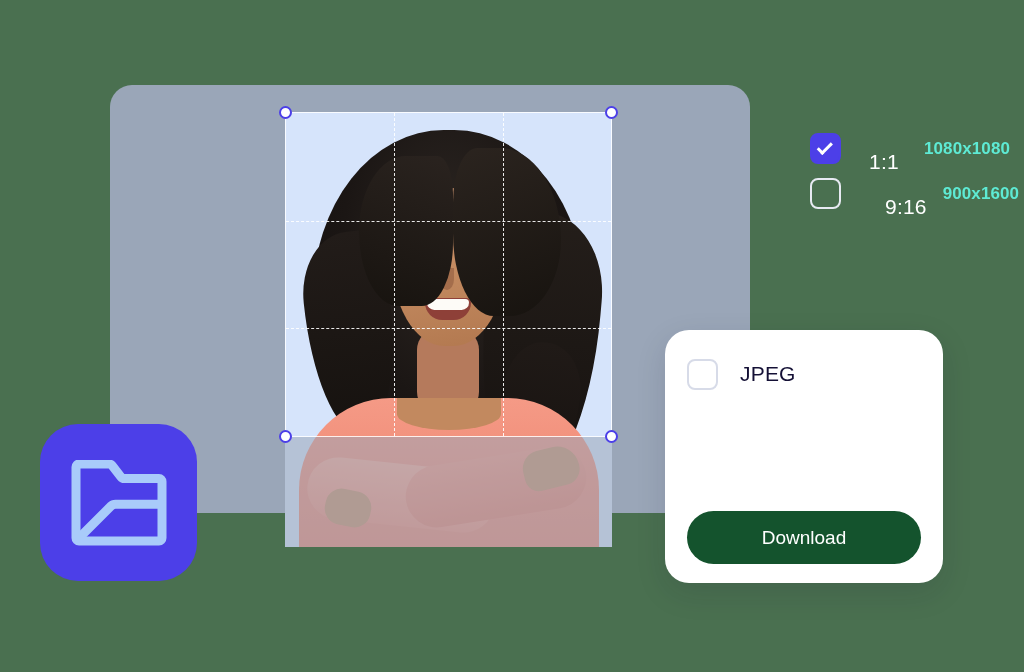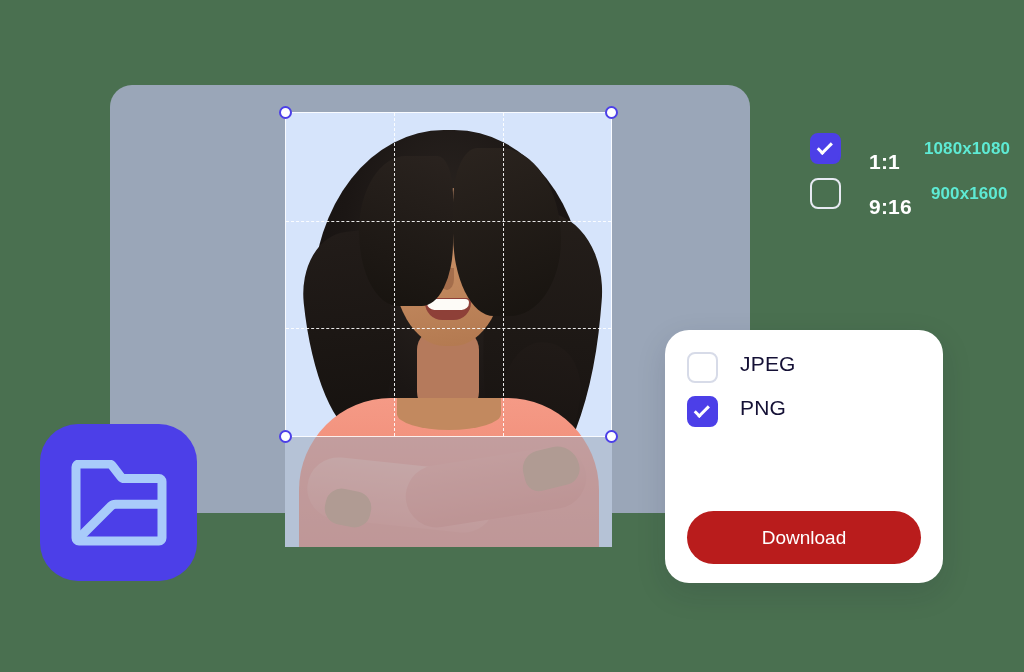--- a/index.html
+++ b/index.html
@@ -215,21 +215,21 @@
     position: absolute;
     left: 810px;
     top: 126px;
     width: 200px;
   }
   .ratio-row {
     display: flex;
     align-items: center;
     height: 45px;
   }
-  .ratio-row + .ratio-row { margin-top: 0px; }
+  .ratio-row + .ratio-row { margin-top: 0px; gap: 16px; }
 
   .cb {
     width: 31px;
     height: 31px;
     border-radius: 8px;
     flex: 0 0 31px;
     display: flex;
     align-items: center;
     justify-content: center;
   }
@@ -248,21 +248,21 @@
     border-left: 3px solid #fff;
     border-bottom: 3px solid #fff;
     transform: rotate(-45deg) translate(1px, -2px);
   }
 
   .ratio-label {
     margin-left: 28px;
     width: 62px;
     color: #ffffff;
     font-size: 21px;
-    font-weight: bold;
+    font-weight: normal;
     letter-spacing: .2px;
     margin-top: 26px;
   }
   .ratio-size {
     color: #5eead4;
     font-size: 17px;
     font-weight: bold;
     letter-spacing: .1px;
   }
 
@@ -277,41 +277,41 @@
     border-radius: 24px;
     box-shadow: 0 10px 30px rgba(20,25,50,.13);
   }
   #format-list {
     position: absolute;
     left: 22px;
     top: 22px;
   }
   .fmt-row {
     display: flex;
-    align-items: flex-start;
+    align-items: center;
     height: 44px;
   }
   .cb.light-unchecked {
     border: 2px solid #d7dbe8;
     background: #ffffff;
   }
   .fmt-label {
     margin-left: 22px;
     color: #141035;
     font-size: 21px;
     letter-spacing: .2px;
   }
 
   #download-button {
     position: absolute;
     left: 22px;
     top: 181px;
     width: 234px;
     height: 53px;
-    background: #b91c1c;
+    background: #14532d;
     border: none;
     border-radius: 27px;
     color: #ffffff;
     font-family: "Liberation Sans", sans-serif;
     font-size: 19px;
     cursor: pointer;
   }
 
   
   #app-icon-tile {
@@ -398,26 +398,20 @@
 <div id="format-panel">
   <div id="format-list">
 
     <div class="fmt-row">
       <span class="cb light-unchecked">
         
       </span>
       <span class="fmt-label">JPEG</span>
     </div>
 
-    <div class="fmt-row">
-      <span class="cb checked">
-        <span class="tick"></span>
-      </span>
-      <span class="fmt-label">PNG</span>
-    </div>
 
 
   </div>
 
   <button id="download-button">Download</button>
 </div>
 
 <div id="app-icon-tile">
   <svg width="96" height="86" viewBox="0 0 96 86" fill="none">
     <path d="M5 7 C5 5.3 6.3 4 8 4 H38 C39.3 4 40.4 4.6 41.2 5.6 L50 17 C50.8 18 51.9 18.6 53.2 18.6 H88 C89.7 18.6 91 19.9 91 21.6 V78 C91 79.7 89.7 81 88 81 H8 C6.3 81 5 79.7 5 78 Z" stroke="#a9cbfa" stroke-width="9" stroke-linejoin="round"></path>

